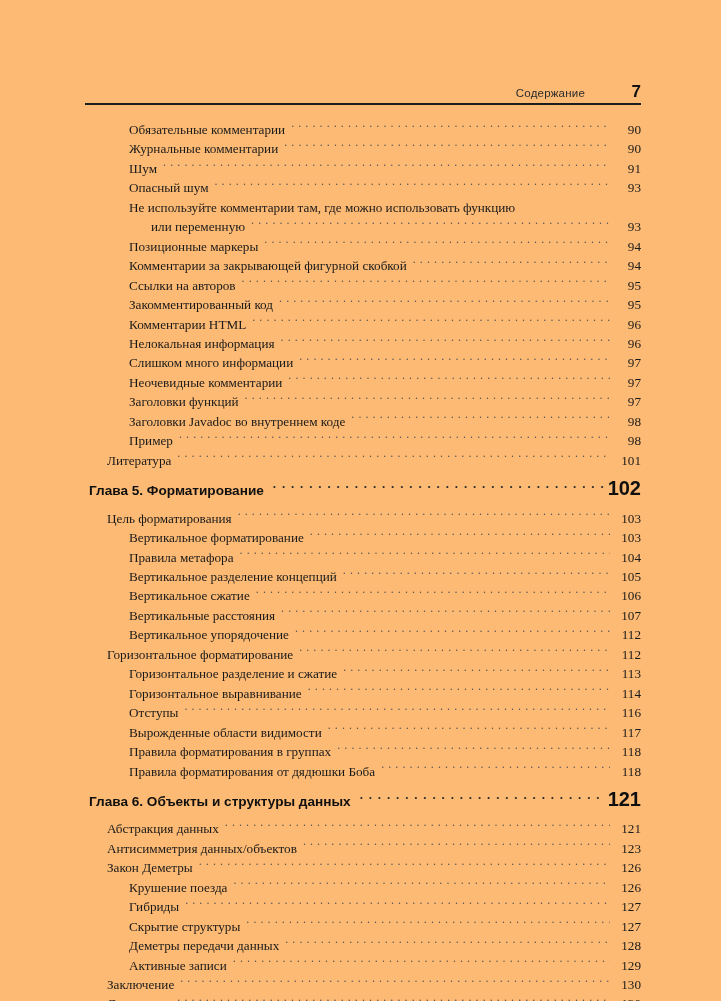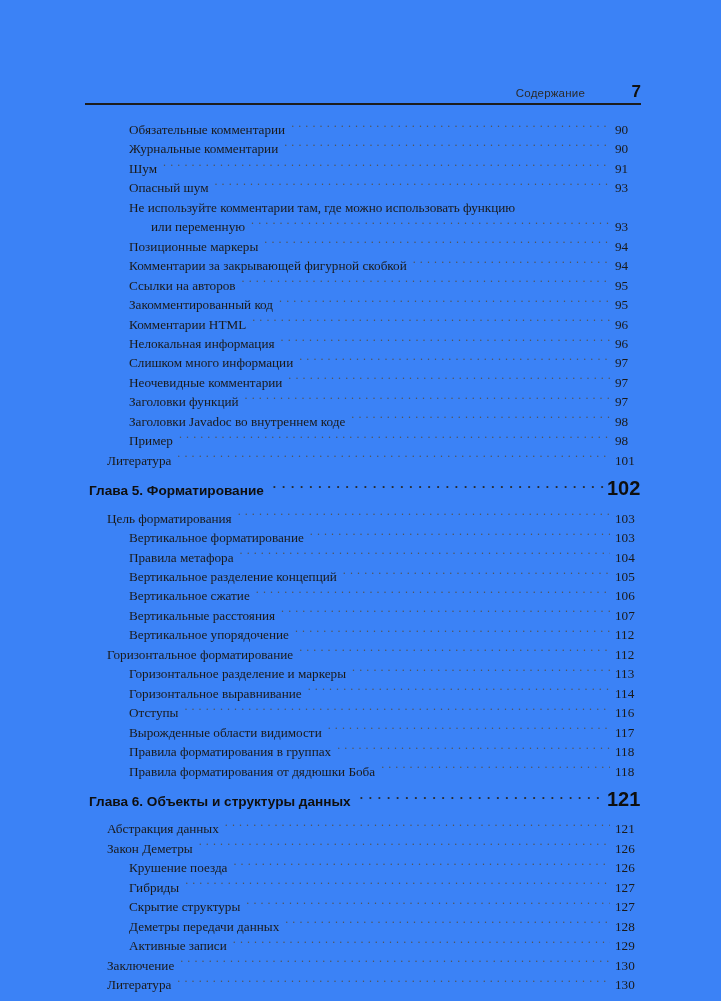--- a/index.html
+++ b/index.html
@@ -14,21 +14,21 @@
     color: #1a1a1a;
     position: relative;
     overflow: hidden;
   }
 
   .page {
     position: absolute;
     left: 0; top: 0;
     width: 721px;
     height: 1001px;
-    background: #3b82f6;
+    background: #fdba74;
   }
 
   
   .running-head {
     position: absolute;
     left: 85px;
     top: 82px;
     width: 556px;
     display: flex;
     align-items: baseline;
@@ -92,21 +92,21 @@
     left: 0;
     bottom: 0.08em;
     font-size: 12px;
     letter-spacing: 0.55px;
     color: #555;
     white-space: nowrap;
   }
 
   .toc-page {
     flex: 0 0 auto;
-    text-align: left;
+    text-align: right;
     padding-left: 5px;
     font-variant-numeric: lining-nums;
   }
 
   
   .lvl1 .toc-label { padding-left: 22px; }
   .lvl2 .toc-label { padding-left: 44px; }
   .lvl3 .toc-label { padding-left: 66px; }
 
   .lvl1 .toc-page,
@@ -285,21 +285,21 @@
         <span class="toc-label">Вертикальное упорядочение</span>
         <span class="toc-leader"></span>
         <span class="toc-page">112</span>
       </div>
       <div class="toc-row lvl1">
         <span class="toc-label">Горизонтальное форматирование</span>
         <span class="toc-leader"></span>
         <span class="toc-page">112</span>
       </div>
       <div class="toc-row lvl2">
-        <span class="toc-label">Горизонтальное разделение и маркеры</span>
+        <span class="toc-label">Горизонтальное разделение и сжатие</span>
         <span class="toc-leader"></span>
         <span class="toc-page">113</span>
       </div>
       <div class="toc-row lvl2">
         <span class="toc-label">Горизонтальное выравнивание</span>
         <span class="toc-leader"></span>
         <span class="toc-page">114</span>
       </div>
       <div class="toc-row lvl2">
         <span class="toc-label">Отступы</span>
@@ -325,20 +325,25 @@
         <span class="toc-label">Глава 6. Объекты и структуры данных</span>
         <span class="toc-leader"></span>
         <span class="toc-page">121</span>
       </div>
       <div class="toc-row lvl1 gap-before">
         <span class="toc-label">Абстракция данных</span>
         <span class="toc-leader"></span>
         <span class="toc-page">121</span>
       </div>
       <div class="toc-row lvl1">
+        <span class="toc-label">Антисимметрия данных/объектов</span>
+        <span class="toc-leader"></span>
+        <span class="toc-page">123</span>
+      </div>
+      <div class="toc-row lvl1">
         <span class="toc-label">Закон Деметры</span>
         <span class="toc-leader"></span>
         <span class="toc-page">126</span>
       </div>
       <div class="toc-row lvl2">
         <span class="toc-label">Крушение поезда</span>
         <span class="toc-leader"></span>
         <span class="toc-page">126</span>
       </div>
       <div class="toc-row lvl2">

